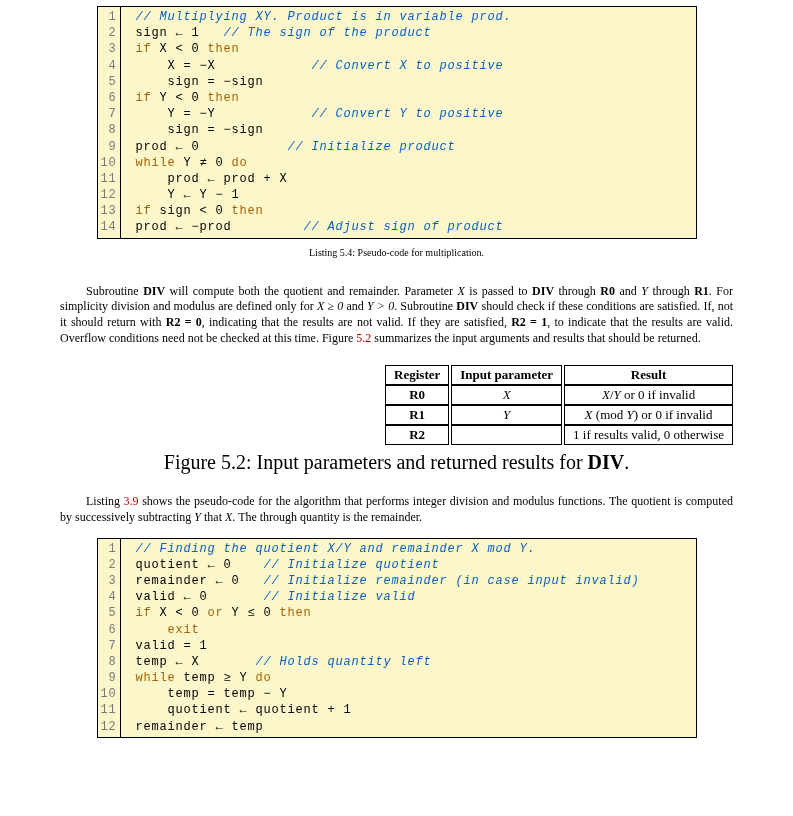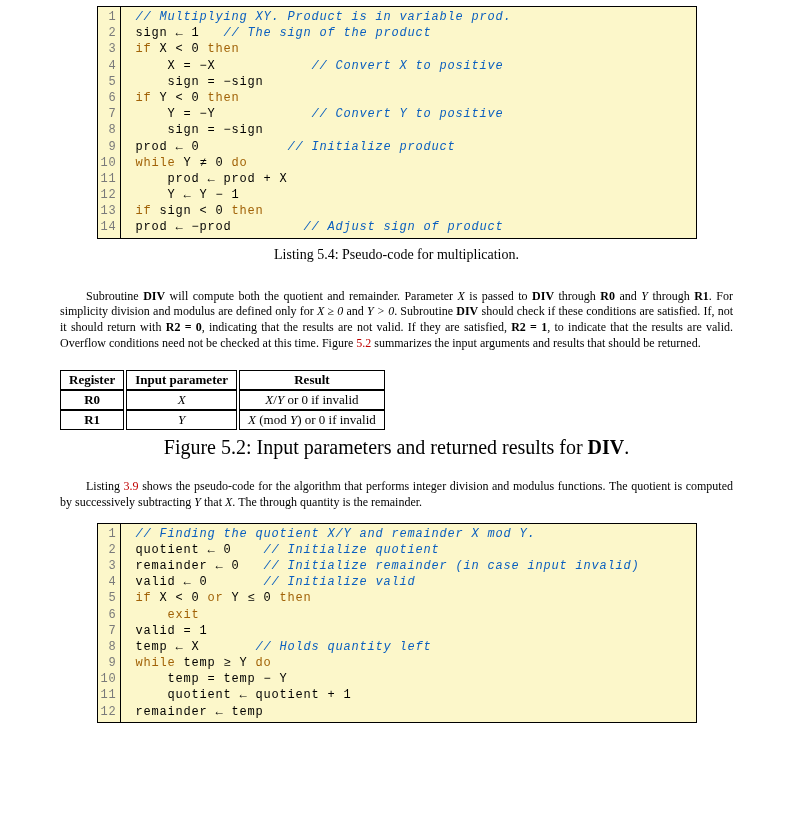--- a/index.html
+++ b/index.html
@@ -39,34 +39,34 @@
   .code {
     padding: 2px 6px 2px 15px;
     white-space: pre;
   }
   .code-line { white-space: pre; }
   .kw    { color: #a16207; }             
   .cmt   { color: #0a5fbf; font-style: italic; } 
   .plain { color: #000; text-align: center; }
   .caption {
     text-align: center;
-    font-size: 14px;
+    font-size: 10px;
     margin: 8px 0 26px 0;
   }
   .para {
     font-size: 12px;
     line-height: 1.32;
     text-align: justify;
   }
   .para .indent { display:inline-block; width: 26px; }
   .redref { color: #c00000; }
   .table-wrap {
     margin: 18px auto 4px auto;
     display: flex;
-    justify-content: flex-start;
+    justify-content: flex-end;
     font-family: Liberation Serif, serif;
   }
   table.reg {
     border-collapse: separate;
     border-spacing: 0;
     font-size: 13px;
   }
   table.reg th, table.reg td {
     border: 1px solid #000;
     padding: 1px 8px;
@@ -135,20 +135,27 @@
         <td class="sp"></td>
         <td><i>X</i>/<i>Y</i> or 0 if invalid</td>
       </tr>
       <tr>
         <td><b>R1</b></td>
         <td class="sp"></td>
         <td><i>Y</i></td>
         <td class="sp"></td>
         <td><i>X</i> (mod <i>Y</i>) or 0 if invalid</td>
       </tr>
+      <tr>
+        <td><b>R2</b></td>
+        <td class="sp"></td>
+        <td></td>
+        <td class="sp"></td>
+        <td>1 if results valid, 0 otherwise</td>
+      </tr>
     </tbody>
       </table>
   </div>
   <div class="figcap">
     <span>Figure 5.2: Input parameters and returned results for </span><b>DIV</b><span>.</span>
   </div>
 
   <p class="para">
     <span class="indent"></span><span>Listing </span><span class="redref">3.9</span><span> shows the pseudo-code for the algorithm that performs integer division and modulus functions. The quotient is computed by successively subtracting </span><i>Y</i><span> that </span><i>X</i><span>. The through quantity is the remainder.</span>
   </p>

